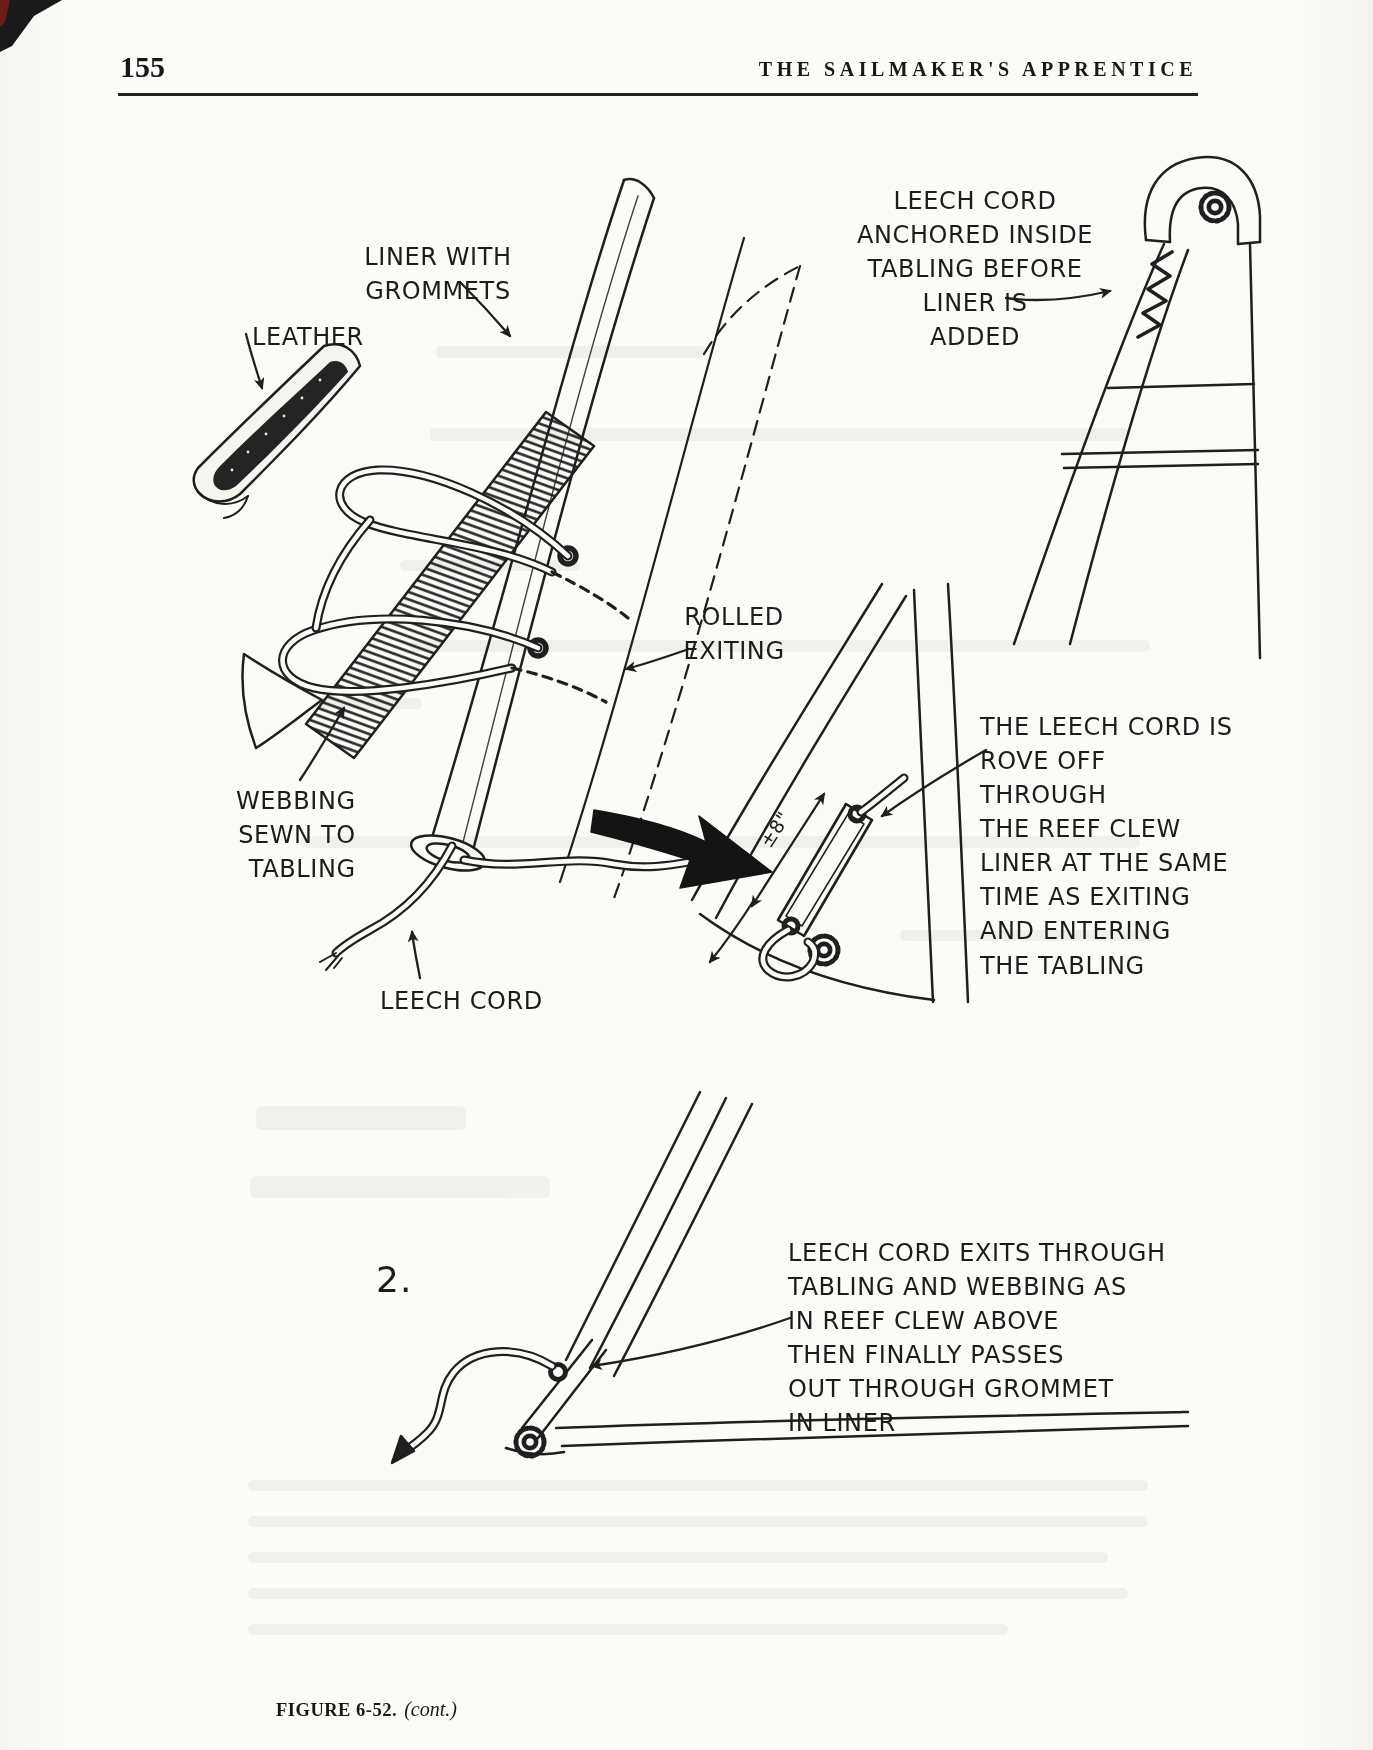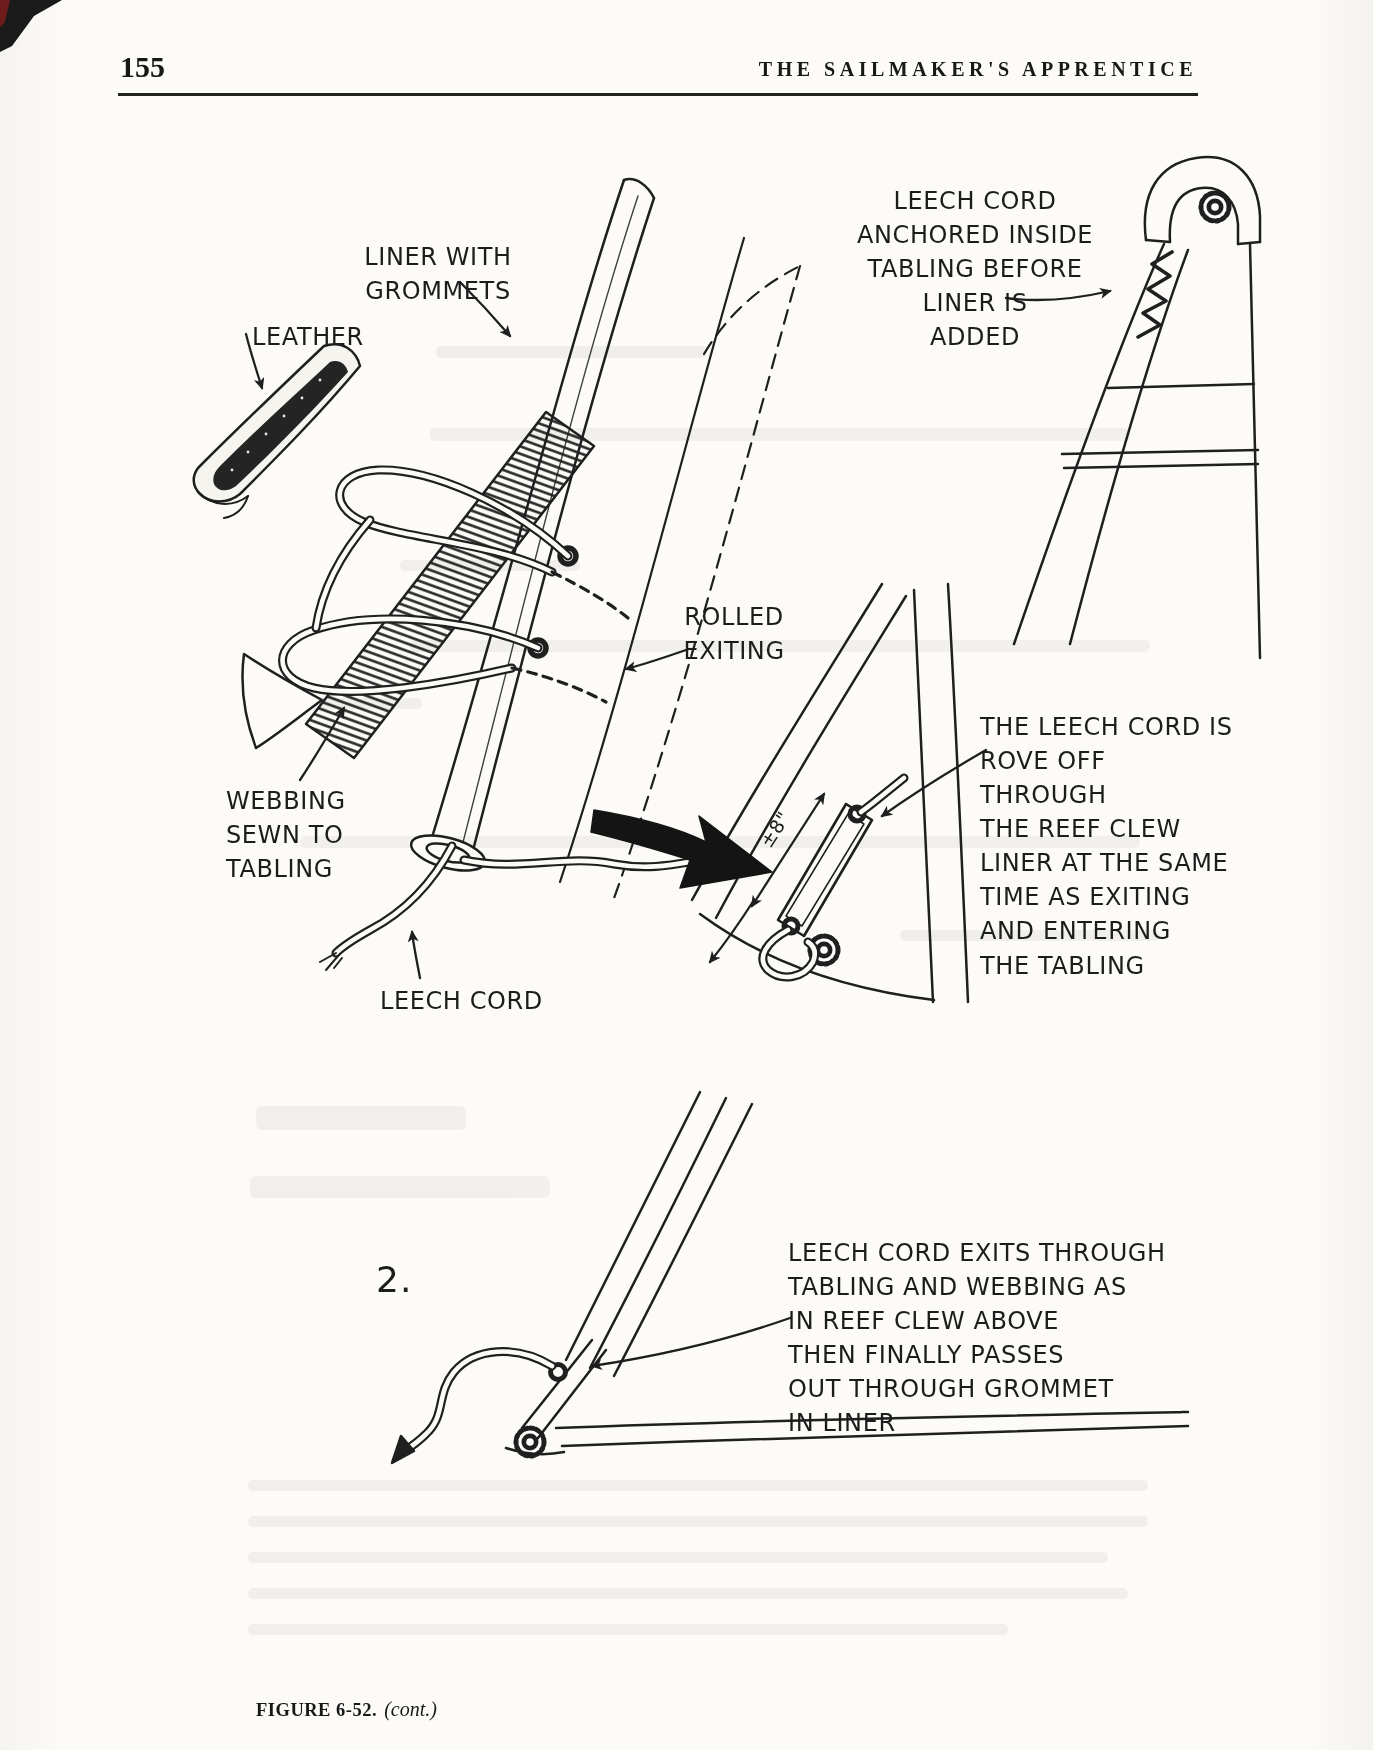--- a/index.html
+++ b/index.html
@@ -21,26 +21,26 @@
   .hand{
     position:absolute;font-family:"DejaVu Sans",sans-serif;font-size:24px;
     line-height:1.42;letter-spacing:.6px;color:#1c1c1c;white-space:pre-line;
   }
   .center{text-align:center;}
   .label-liner{left:332px;top:240px;width:212px;}
   .label-leather{left:228px;top:320px;margin-left:24px;}
   .label-anchored{left:856px;top:184px;width:238px;}
   .label-rolled{left:664px;top:600px;width:140px;}
   .label-rove{left:980px;top:710px;width:260px;}
-  .label-webbing{left:226px;top:784px;}
+  .label-webbing{left:236px;top:784px;text-align:right;}
   .label-leechcord{left:380px;top:984px;}
   .label-measure{left:756px;top:816px;transform:rotate(-57deg);transform-origin:center;font-size:19px;}
   .label-step2{left:376px;top:1254px;font-size:36px;letter-spacing:1px;}
   .label-exits{left:788px;top:1236px;width:440px;}
-  .caption{position:absolute;left:256px;top:1698px;font-family:"Liberation Serif",serif;color:#181818;text-align:center;}
+  .caption{position:absolute;left:276px;top:1698px;font-family:"Liberation Serif",serif;color:#181818;text-align:center;}
   .figlabel{font-weight:700;font-size:18.5px;letter-spacing:.5px;}
   .figcont{font-style:italic;font-size:20px;margin-left:7px;}
   svg.art{position:absolute;left:0;top:0;}
 </style>
 </head>
 <body>
 
 <div class="page">
 
   <div class="pagenum">155</div>

